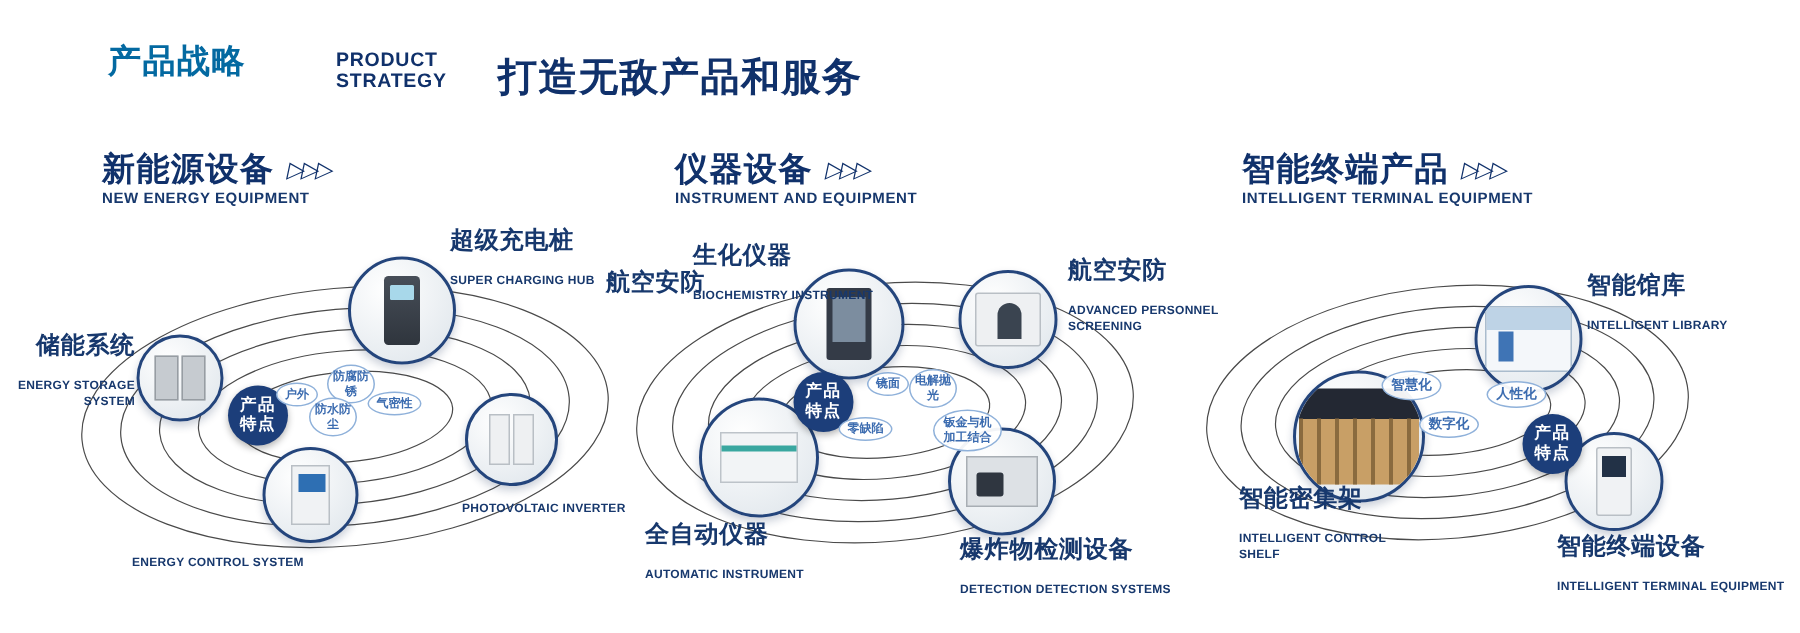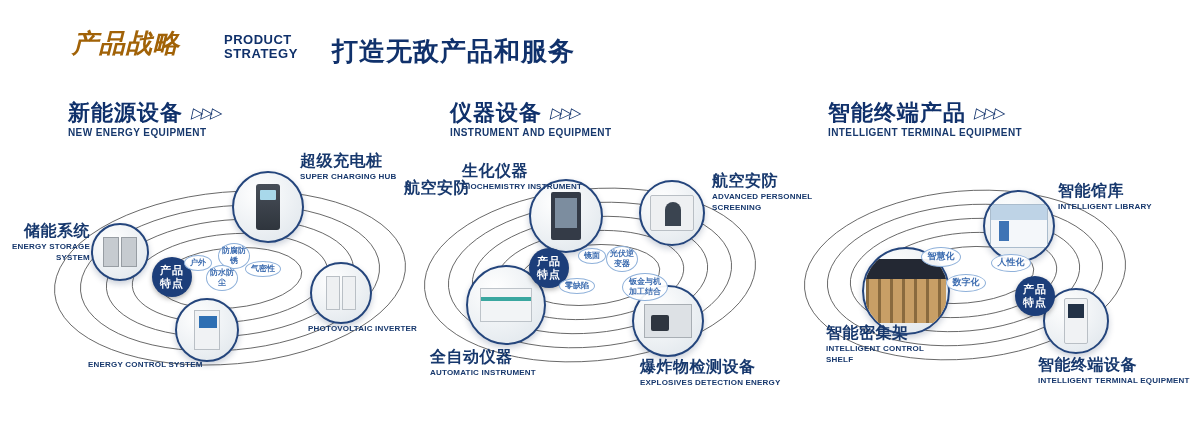--- a/index.html
+++ b/index.html
@@ -1,38 +1,38 @@
 <!DOCTYPE html>
 <html><head>
 <meta charset="utf-8">
 <style>
   * { margin:0; padding:0; box-sizing:border-box; }
   html,body { width:1200px; height:422px; }
   body { font-family:"Liberation Sans","DejaVu Sans",sans-serif; background:#ffffff; position:relative; overflow:hidden; }
 
   
-  .hdr-zh { position:absolute; left:72px; top:26px; font-size:26px; font-weight:bold; color:#a16207; letter-spacing:1px;font-style:italic; }
+  .hdr-zh { position:absolute; left:72px; top:26px; font-size:22px; font-weight:bold; color:#0369a1; letter-spacing:1px; }
   .hdr-en { position:absolute; left:224px; top:33px; display:flex; flex-direction:column; font-size:13px; font-weight:bold; color:#10316b; line-height:1.05; letter-spacing:.5px; }
   .slogan { position:absolute; left:332px; top:34px; font-size:26px; font-weight:bold; color:#10316b; letter-spacing:1px; }
 
   
   .sec-title { position:absolute; color:#10316b; font-size:22px; font-weight:bold; display:flex; align-items:center; gap:9px; letter-spacing:1px; }
   .arrows { font-size:15px; color:#10316b; transform:skewX(-12deg); letter-spacing:-2px; font-weight:bold; }
   .sec-sub { position:absolute; font-size:10px; font-weight:bold; color:#17386d; letter-spacing:.4px; }
 
   
   .orbits { position:absolute; }
 
   
   .node { position:absolute; border-radius:50%; border:2px solid #24457c; background:radial-gradient(circle at 35% 30%, #ffffff, #dde4ea); display:flex; align-items:center; justify-content:center; overflow:hidden; box-shadow:0 3px 6px rgba(20,40,80,.22); }
 
   
   .nlabel { position:absolute; color:#17386d; }
   .nlabel .zh { font-size:16px; font-weight:bold; line-height:1.15; letter-spacing:.5px; }
-  .nlabel .en { font-size:8px; font-weight:bold; letter-spacing:.2px; line-height:1.3; margin-top:2px; }
+  .nlabel .en { font-size:8px; font-weight:bold; letter-spacing:.2px; line-height:1.3; margin-top:12px; }
   .single-zh { position:absolute; color:#17386d; font-size:16px; font-weight:bold; letter-spacing:.5px; }
 
   
   .badge { position:absolute; width:40px; height:40px; border-radius:50%; background:#1c3e7a; color:#fff; display:flex; flex-direction:column; align-items:center; justify-content:center; font-size:11px; line-height:1.2; font-weight:bold; box-shadow:0 2px 5px rgba(0,0,0,.3); letter-spacing:1px; }
 
   
   .feat { position:absolute; border:1px solid #8fb1da; background:rgba(255,255,255,.94); color:#3c6cb0; border-radius:50%; display:flex; align-items:center; justify-content:center; text-align:center; font-size:8px; line-height:1.25; padding:0 3px; word-break:break-all; font-weight:bold; }
   .feat.big { font-size:9px; }
 
   
@@ -183,40 +183,40 @@
       <div class="scr"></div>
     </div>
 </div>
 
 <div class="badge" style="left:529px;top:248px">
   <span>产品</span>
   <span>特点</span>
 </div>
 
 <div class="feat" style="left:578px;top:248px;width:28px;height:16px">镜面</div>
-<div class="feat" style="left:606px;top:246px;width:32px;height:26px">光伏逆变器</div>
+<div class="feat" style="left:606px;top:246px;width:32px;height:26px">电解抛光</div>
 <div class="feat" style="left:559px;top:278px;width:36px;height:16px">零缺陷</div>
 <div class="feat" style="left:622px;top:273px;width:46px;height:28px">钣金与机加工结合</div>
 
 <div class="nlabel" style="left:462px;top:162px;width:125px">
   <div class="zh">生化仪器</div>
   <div class="en">BIOCHEMISTRY INSTRUMENT</div>
 </div>
 <div class="single-zh" style="left:404px;top:178px">航空安防</div>
 <div class="nlabel" style="left:712px;top:172px;width:110px">
   <div class="zh">航空安防</div>
   <div class="en">ADVANCED PERSONNEL SCREENING</div>
 </div>
 <div class="nlabel" style="left:430px;top:348px;width:120px">
   <div class="zh">全自动仪器</div>
   <div class="en">AUTOMATIC INSTRUMENT</div>
 </div>
 <div class="nlabel" style="left:640px;top:358px;width:160px">
   <div class="zh">爆炸物检测设备</div>
-  <div class="en">EXPLOSIVES DETECTION ENERGY</div>
+  <div class="en">DETECTION DETECTION SYSTEMS</div>
 </div>
 
 <div class="node" style="left:983px;top:190px;width:72px;height:72px">
   <div class="room">
       <div class="scr"></div>
     </div>
 </div>
 <div class="node" style="left:862px;top:247px;width:88px;height:88px">
   <div class="shelfimg">
       <div class="scr"></div>

